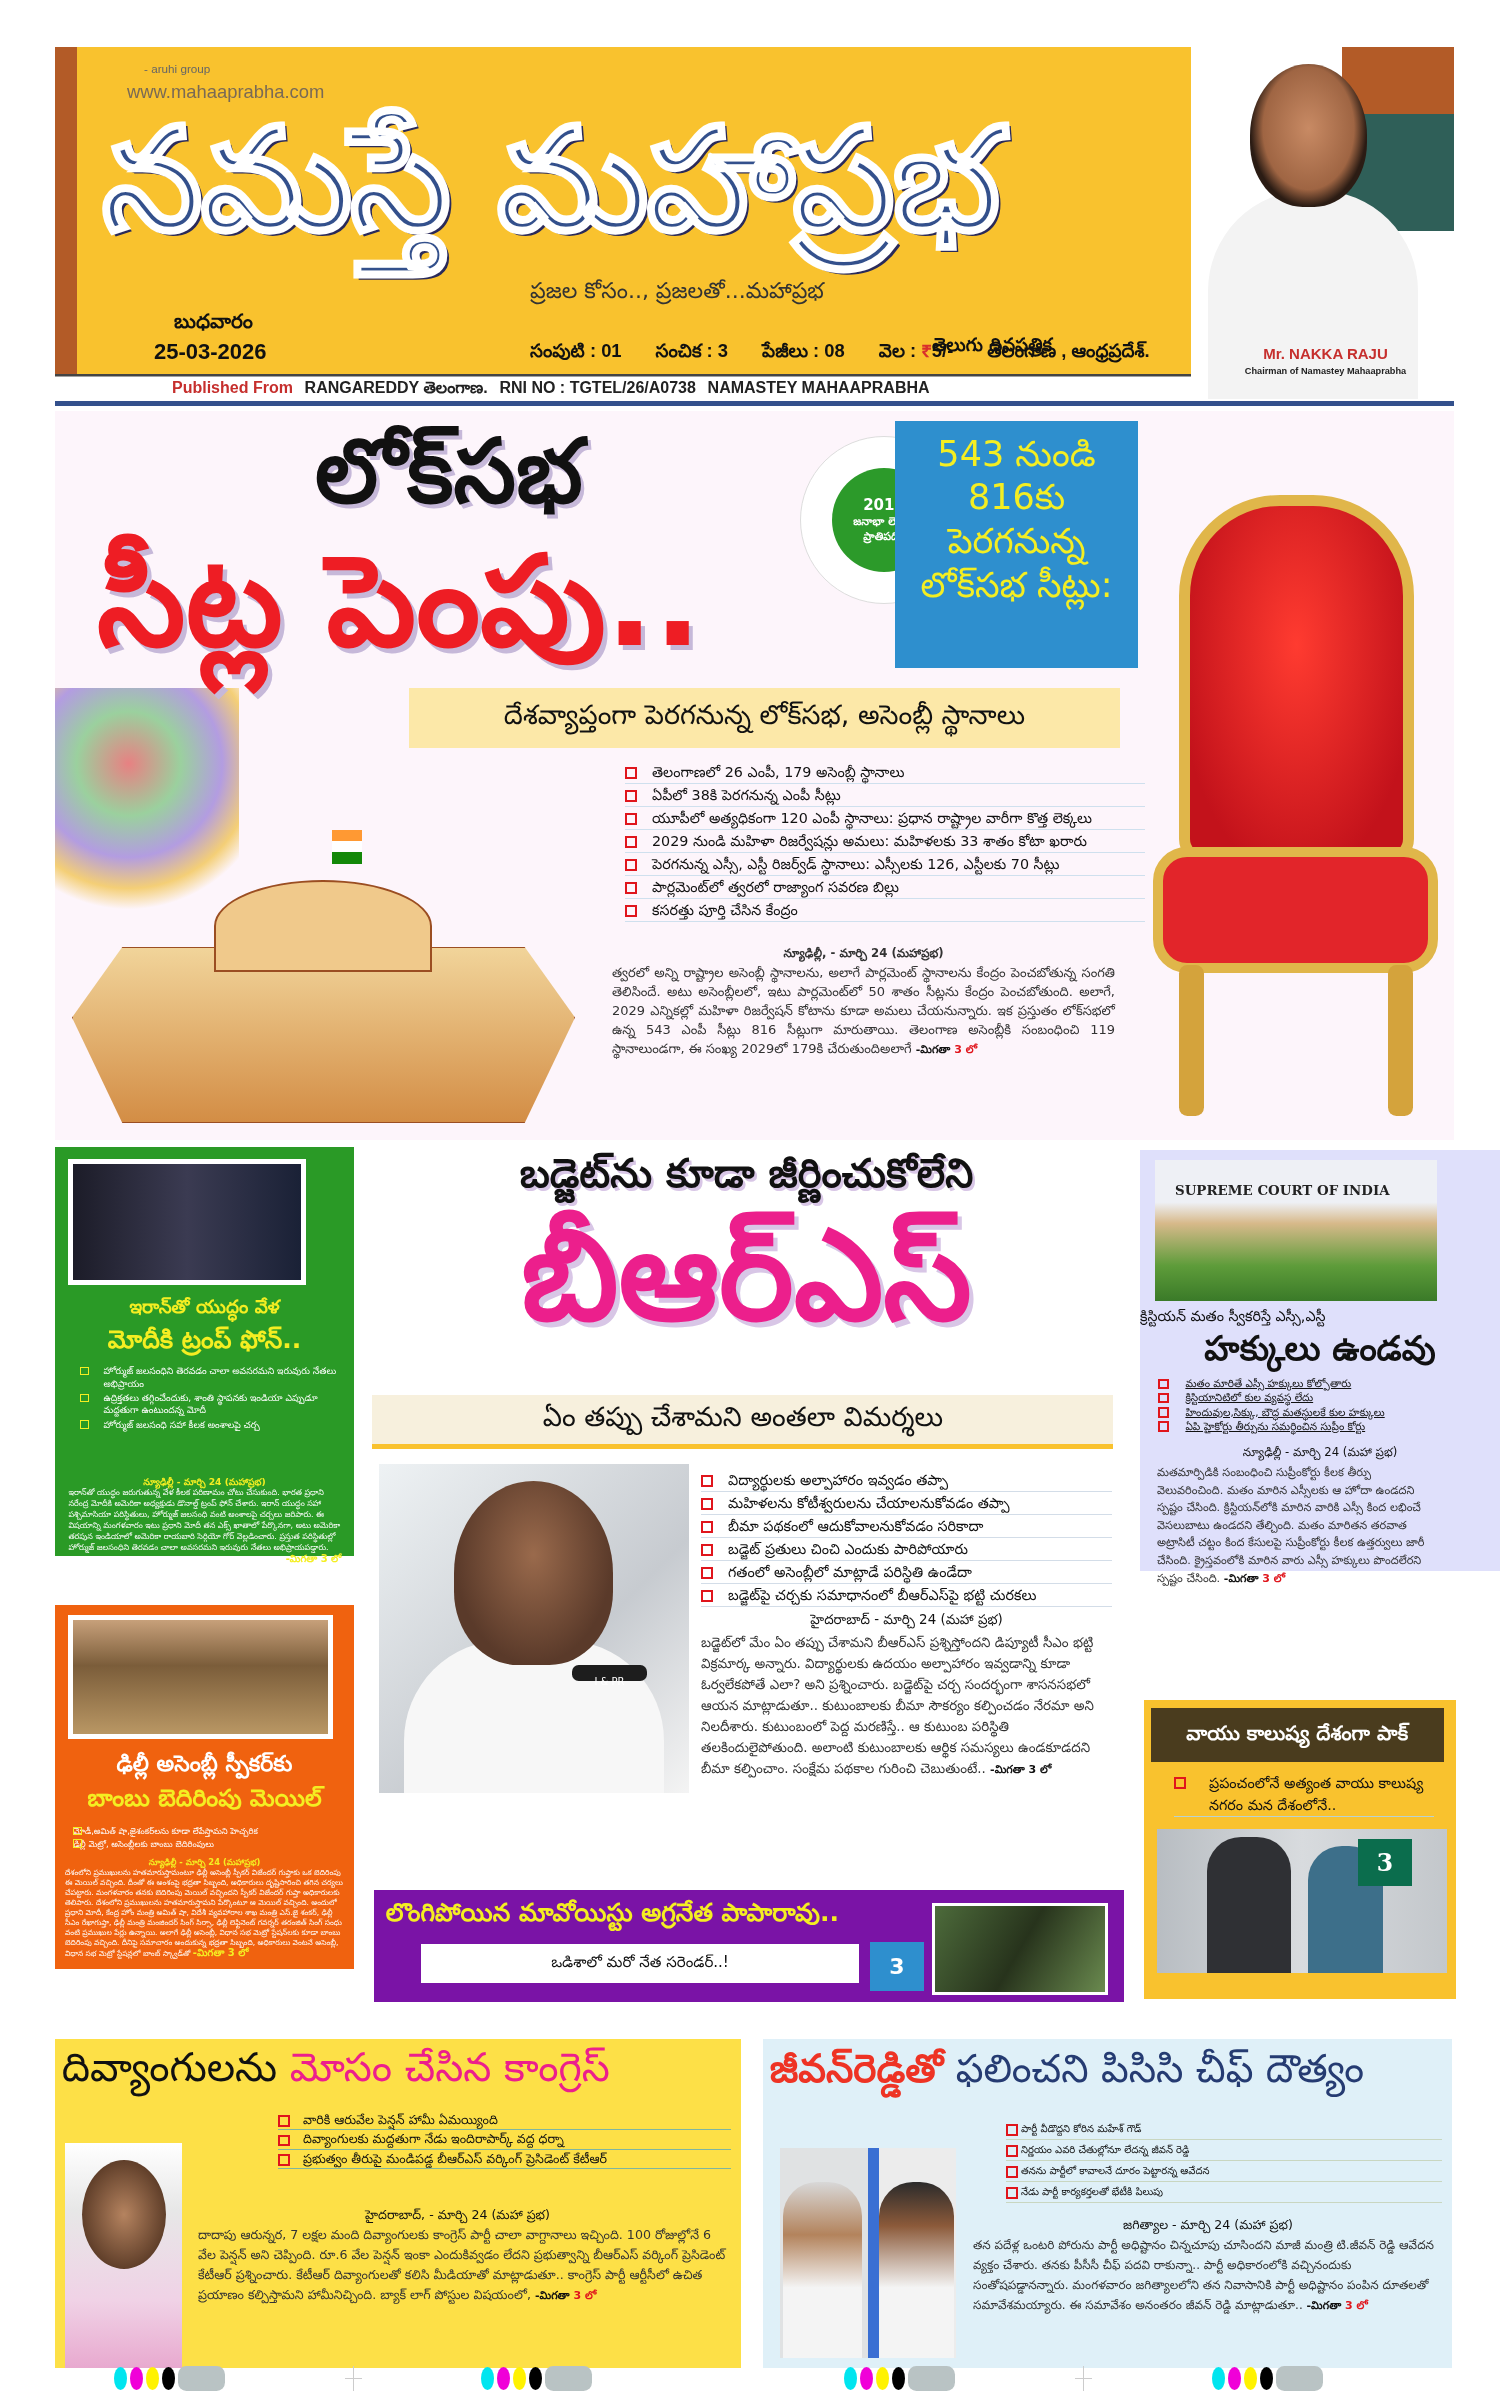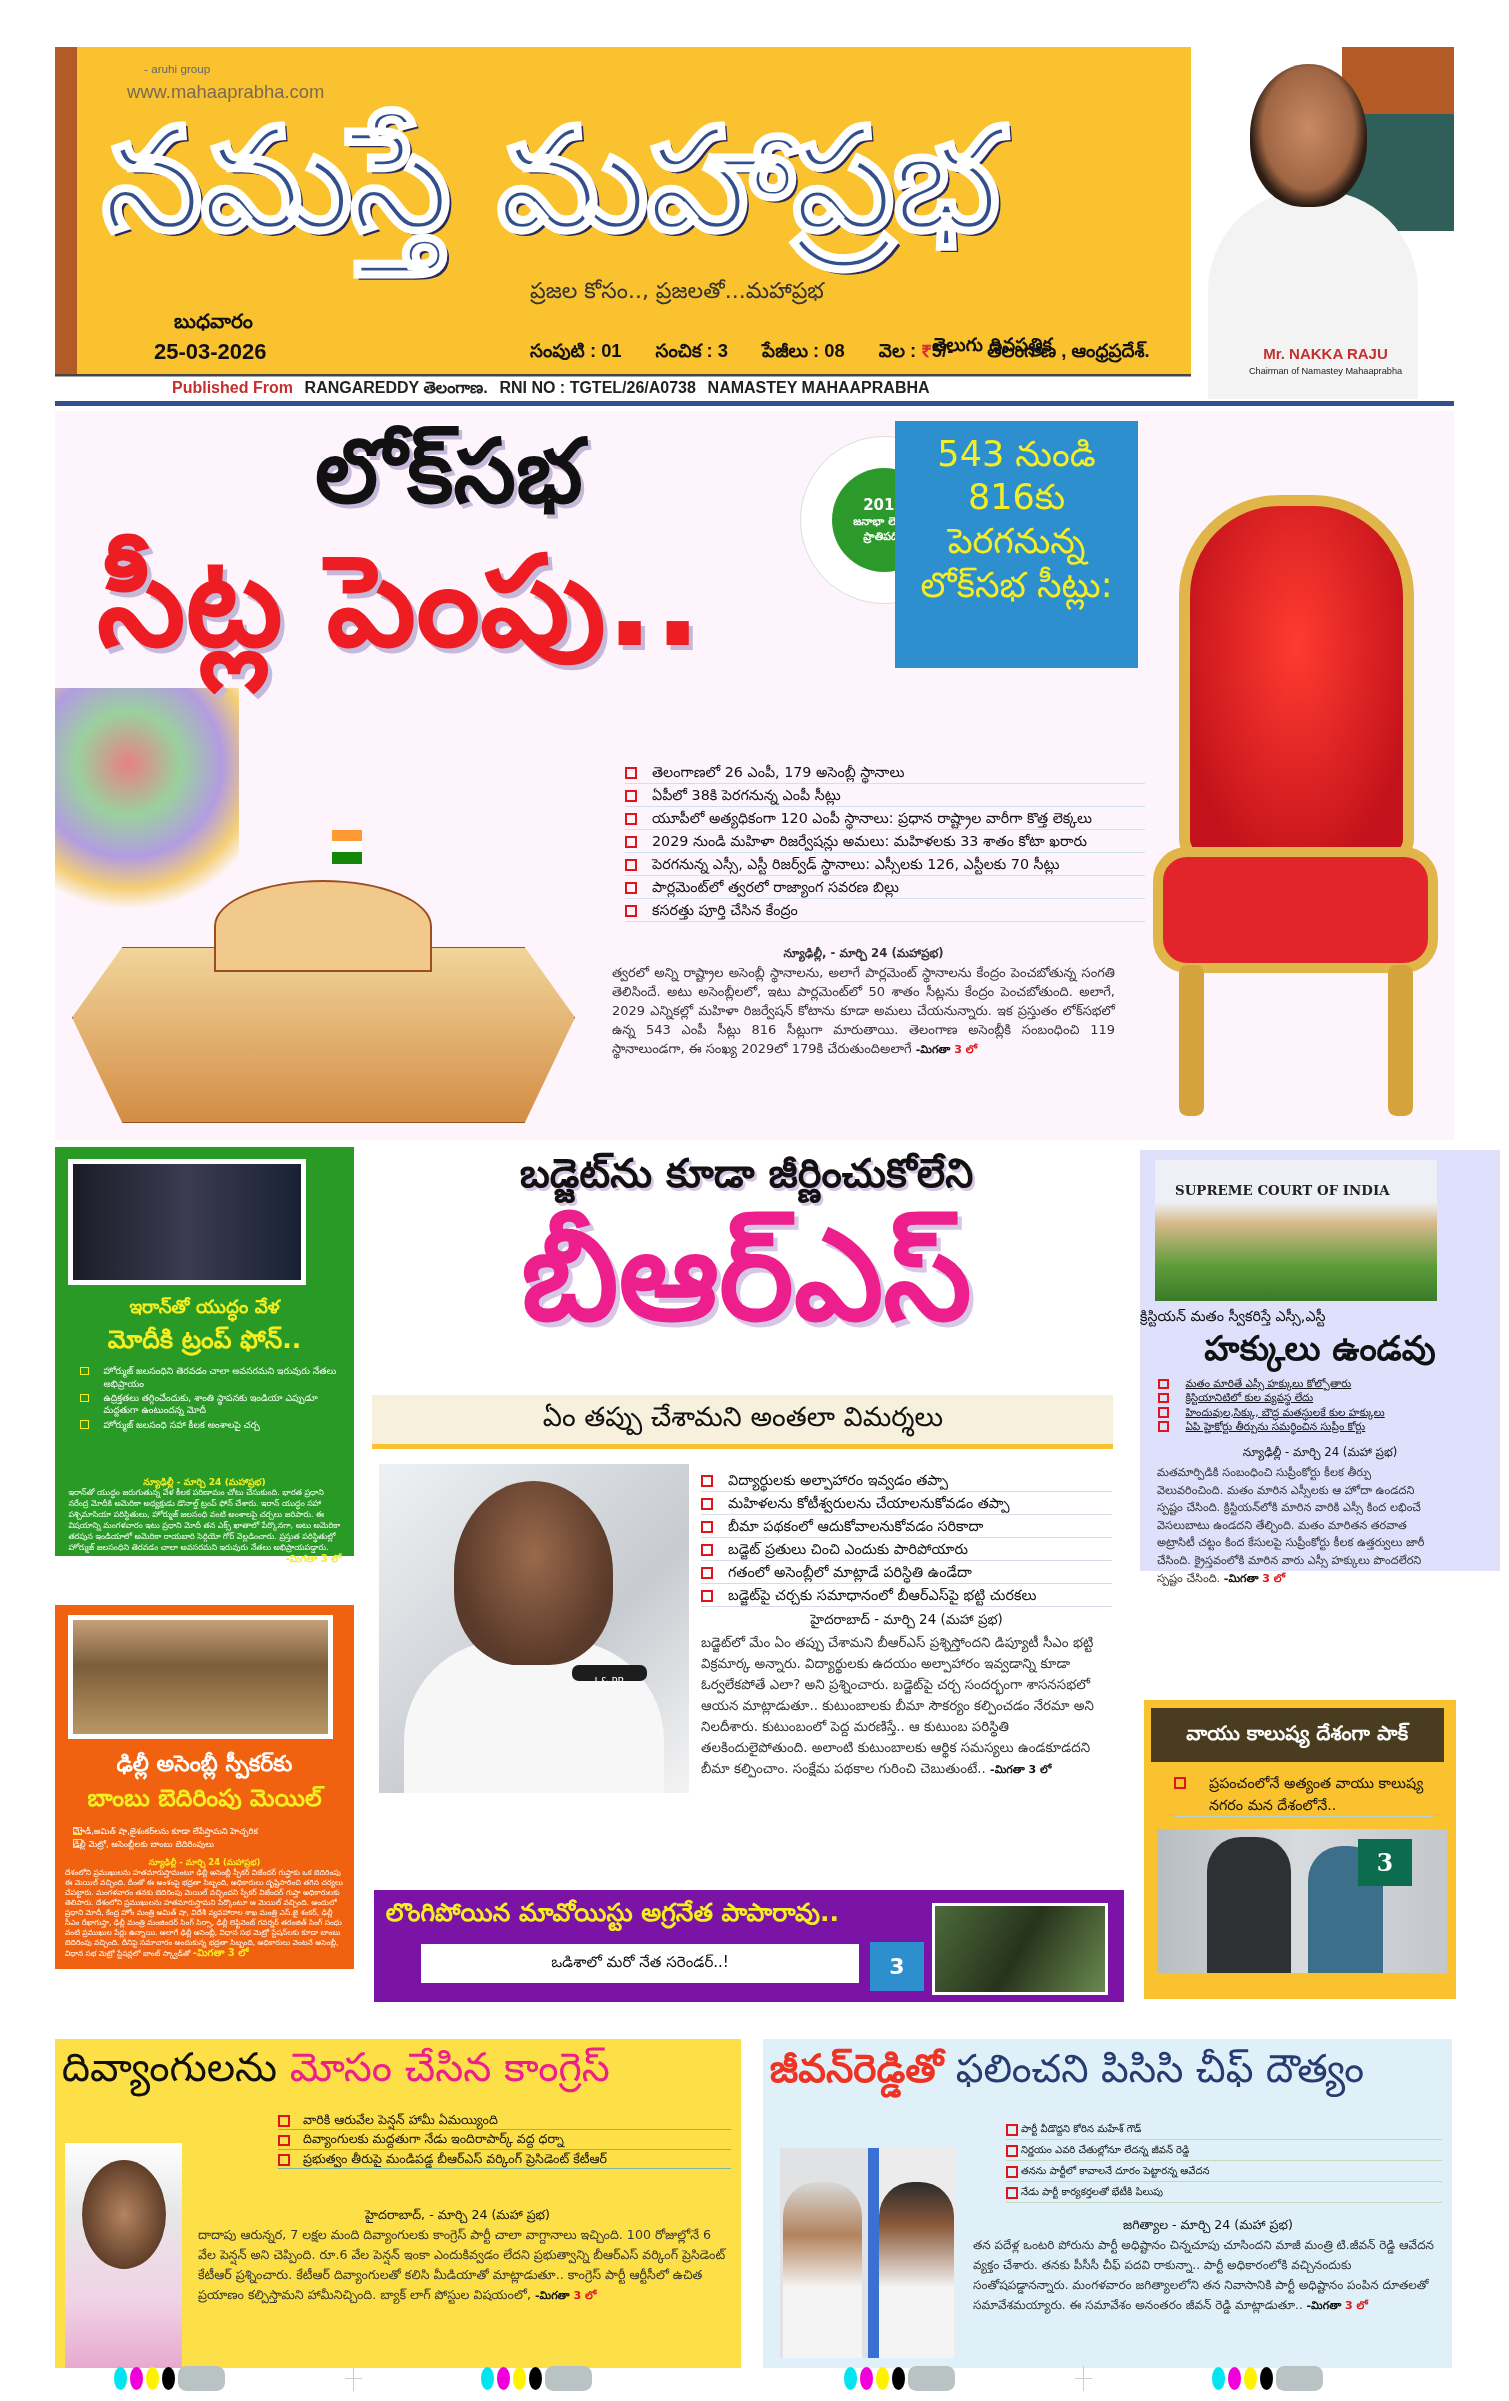--- a/index.html
+++ b/index.html
@@ -15,21 +15,21 @@
 #masthead .day{left:97px;top:262px;font-size:20px;font-weight:bold}
 #masthead .date{left:77px;top:292px;font-size:22px;font-weight:bold;font-family:"Liberation Sans",sans-serif}
 #masthead .meta{left:453px;top:293px;font-size:18.4px;font-weight:bold;display:flex;gap:34px;font-family:"Liberation Sans",sans-serif}
 #masthead .meta .rupee{color:#d9302c}
 #chairman{left:1191px;top:47px;width:263px;height:352px;background:#fff;overflow:hidden}
 #chairman .bg1{left:151px;top:0;width:112px;height:67px;background:#b35b27}
 #chairman .bg2{left:151px;top:67px;width:112px;height:117px;background:#2f5f58}
 #chairman .face{left:59px;top:17px;width:117px;height:143px;background:radial-gradient(ellipse at 50% 45%,#c88a64 0,#9f6543 55%,#2b1c14 70%);border-radius:50% 50% 45% 45%}
 #chairman .shirt{left:17px;top:143px;width:210px;height:210px;background:#f3f3f3;border-radius:101px 101px 0 0}
 #chairman .name{left:34px;top:298px;width:201px;text-align:center;font-size:15px;font-weight:bold;color:#c62f2d;font-family:"Liberation Sans",sans-serif}
-#chairman .role{left:17px;top:319px;width:235px;text-align:center;font-size:9.2px;font-weight:normal;color:#222;font-family:"Liberation Sans",sans-serif}
+#chairman .role{left:17px;top:319px;width:235px;text-align:center;font-size:9.2px;font-weight:bold;color:#222;font-family:"Liberation Sans",sans-serif}
 #publine{left:172px;top:379px;font-size:16px;font-weight:bold;font-family:"Liberation Sans",sans-serif;color:#222;display:flex;gap:11.7px}
 #publine .pf{color:#c62f2d}
 #rule{left:55px;top:401px;width:1399px;height:5px;background:#33508c}
 
 #lead{left:55px;top:411px;width:1399px;height:729px;background:#fdf5fb}
 #lead .kicker{left:260px;top:8.4px;font-size:89px;font-weight:bold;color:#111;text-shadow:3.4px 4.2px 0 #c6b8d9}
 #lead .head{left:42px;top:117px;font-size:126px;font-weight:bold;color:#ee1d24;text-shadow:4.2px 5px 0 #c6b8d9}
 #badge{left:745px;top:25px;width:168px;height:168px;border-radius:50%;background:#fff;border:1.7px solid #ddd;display:flex;align-items:center;justify-content:center}
 #badge .in{width:104px;height:104px;border-radius:50%;background:#2c9a2a;color:#fff;display:flex;flex-direction:column;align-items:center;justify-content:center;text-align:center;font-size:11px;font-weight:bold;line-height:1.3}
 #badge .yr{font-size:15px}
@@ -197,20 +197,21 @@
       <span>జనాభా లెక్కలే</span>
       <span>ప్రాతిపదిక</span>
     </div>
   </div>
   <div id="bluebox" class="abs">
     <div>543 నుండి</div>
     <div>816కు</div>
     <div>పెరగనున్న</div>
     <div>లోక్‌సభ సీట్లు:</div>
   </div>
+  <div id="deck" class="abs">దేశవ్యాప్తంగా పెరగనున్న లోక్‌సభ, అసెంబ్లీ స్థానాలు</div>
   <ul id="leadbullets" class="abs">
     <li>తెలంగాణలో 26 ఎంపీ, 179 అసెంబ్లీ స్థానాలు</li>
     <li>ఏపీలో 38కి పెరగనున్న ఎంపీ సీట్లు</li>
     <li>యూపీలో అత్యధికంగా 120 ఎంపీ స్థానాలు: ప్రధాన రాష్ట్రాల వారీగా కొత్త లెక్కలు</li>
     <li>2029 నుండి మహిళా రిజర్వేషన్లు అమలు: మహిళలకు 33 శాతం కోటా ఖరారు</li>
     <li>పెరగనున్న ఎస్సీ, ఎస్టీ రిజర్వ్‌డ్ స్థానాలు: ఎస్సీలకు 126, ఎస్టీలకు 70 సీట్లు</li>
     <li>పార్లమెంట్‌లో త్వరలో రాజ్యాంగ సవరణ బిల్లు</li>
     <li>కసరత్తు పూర్తి చేసిన కేంద్రం</li>
   </ul>
   <div id="leadbody" class="abs">

